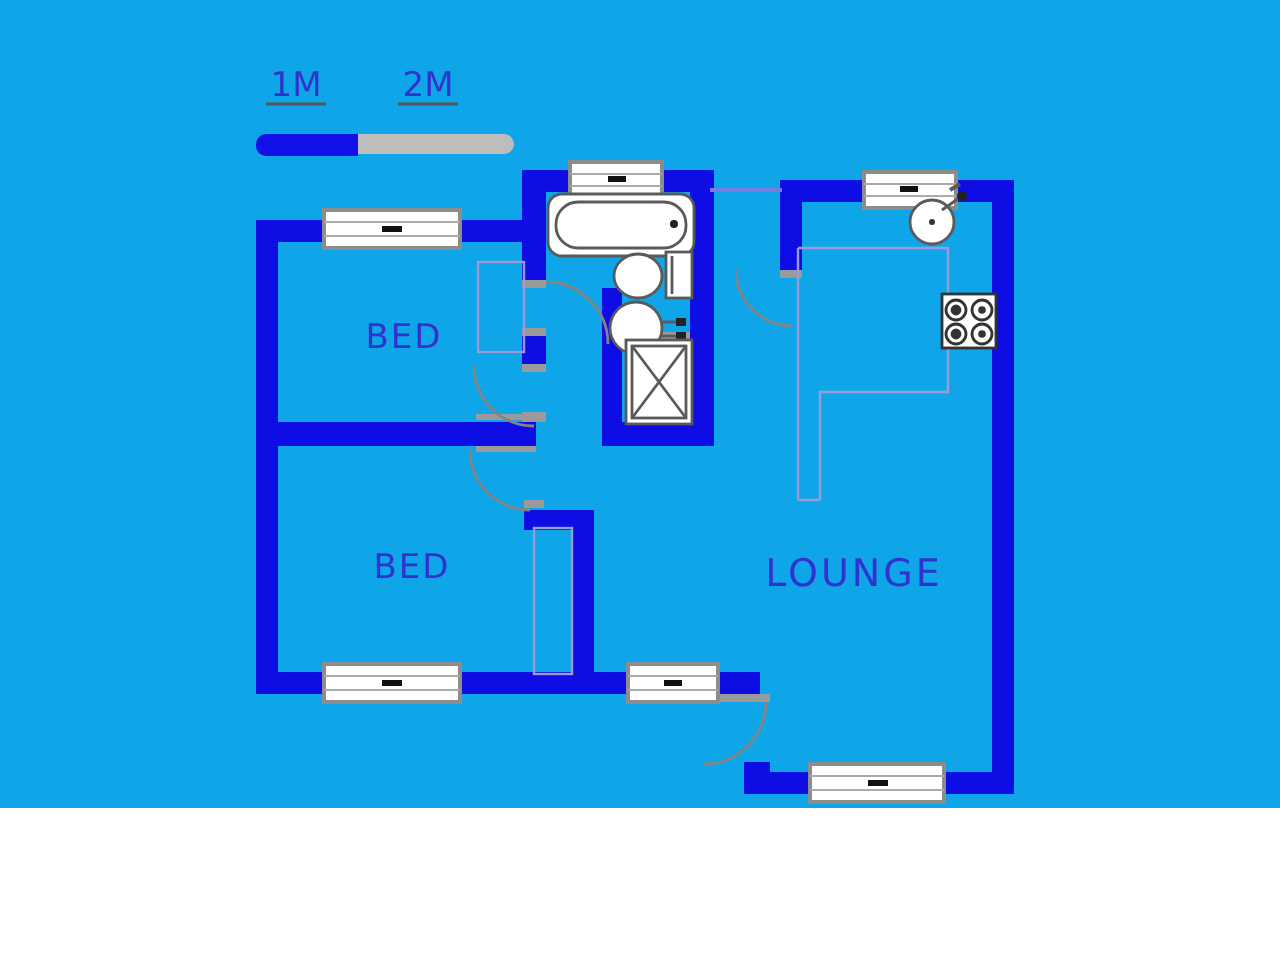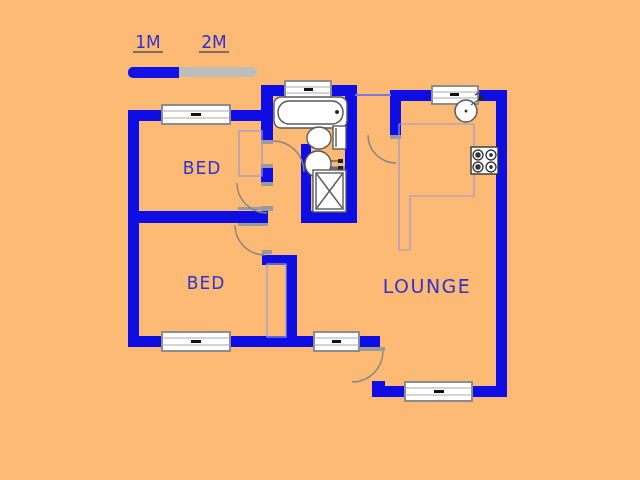--- a/index.html
+++ b/index.html
@@ -1,16 +1,16 @@
 <!DOCTYPE html>
 <html><head>
 <meta charset="utf-8">
 <style>
   html,body{margin:0;padding:0;background:#ffffff;}
-  .stage{position:relative;width:640px;height:480px;background:#fdba74;overflow:hidden;
+  .stage{position:relative;width:640px;height:404px;background:#0ea5e9;overflow:hidden;
          font-family:"DejaVu Sans","Liberation Sans",sans-serif;text-align:right;}
   svg{display:block;}
   text{font-family:"DejaVu Sans","Liberation Sans",sans-serif;}
   .room-label{font-size:17px;letter-spacing:1px;}
   .lounge-label{font-size:19px;letter-spacing:1.5px;}
   .scale-label{font-size:17px;}
 </style>
 </head>
 <body>
 

